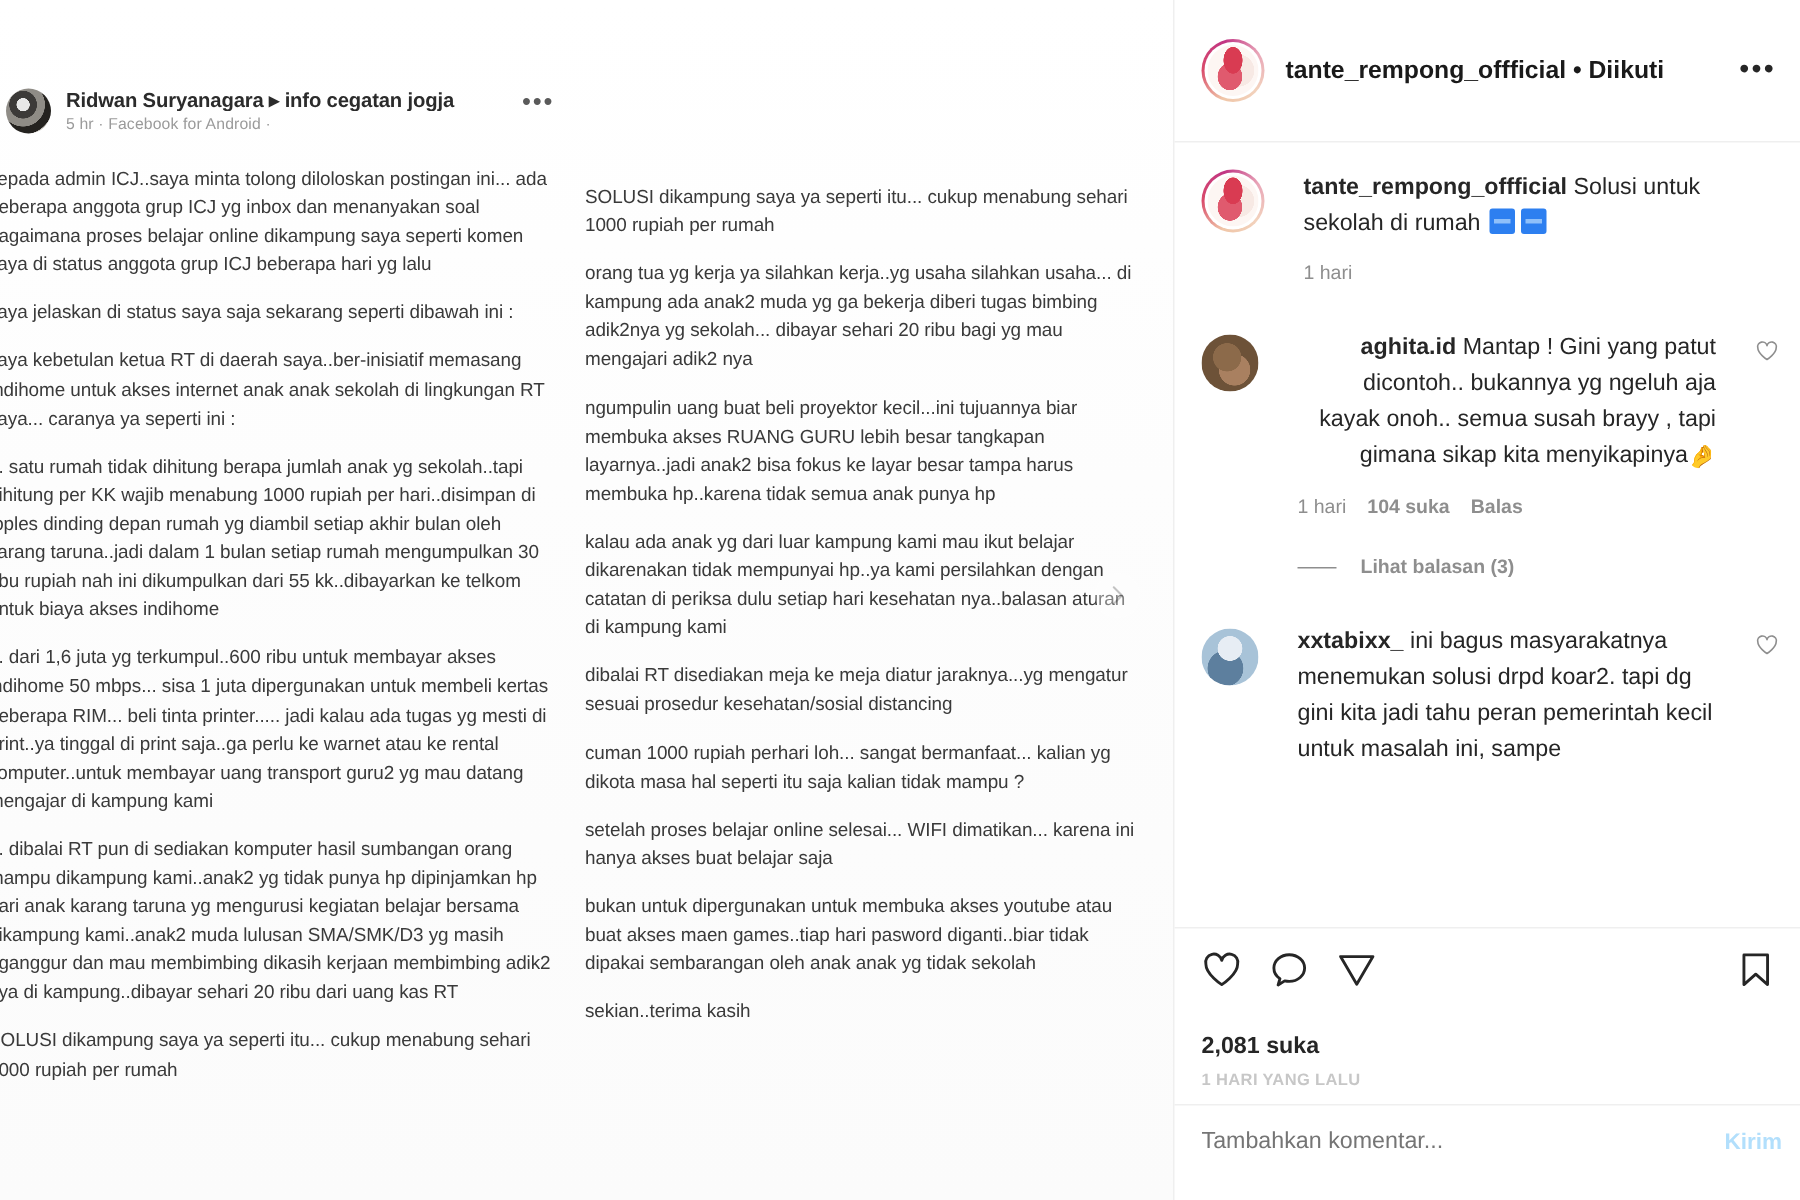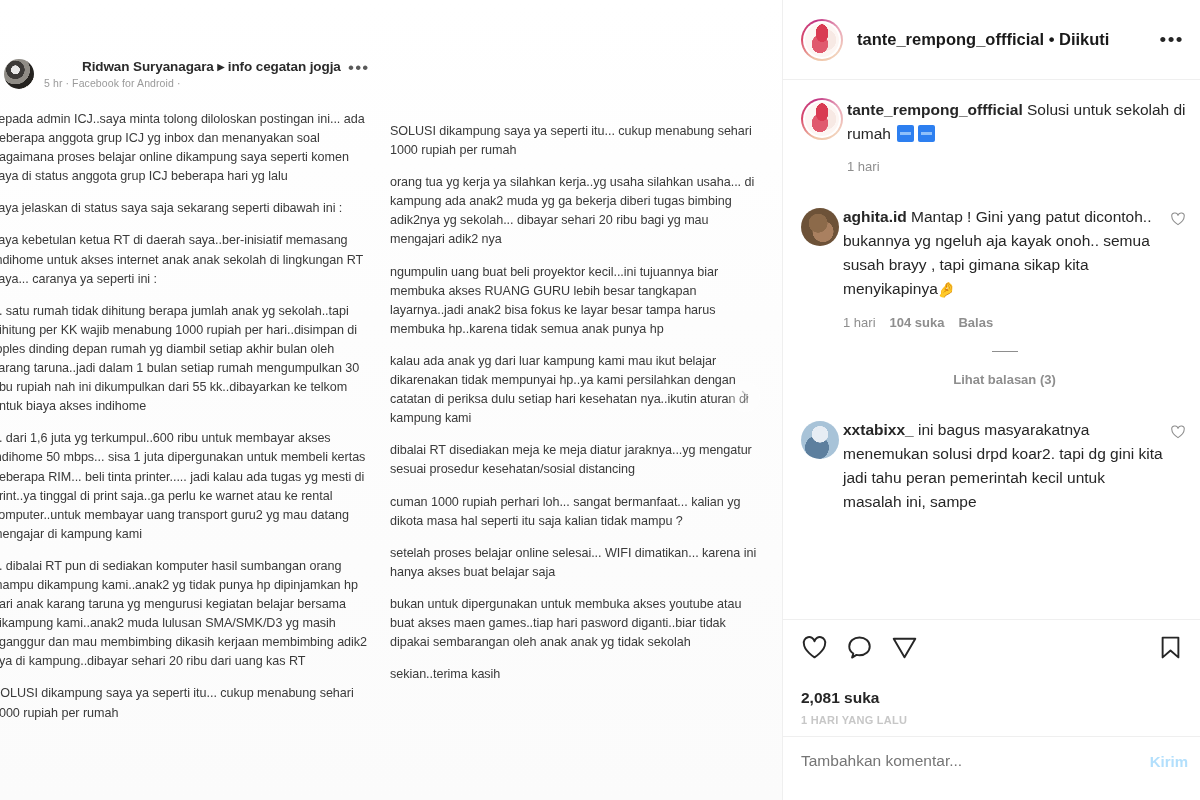--- a/index.html
+++ b/index.html
@@ -35,21 +35,20 @@
       radial-gradient(circle at 38% 36%, #e8e8e8 0 16%, #3c3a38 17% 34%, #8f8c86 35% 54%, #24221f 55% 74%, #bdb9b2 75% 100%);
     filter: blur(0.4px);
     flex: 0 0 auto;
     margin-top: 2px;
   }
   .fb-meta { flex: 1 1 auto; padding-top: 1px; }
   .fb-name {
     font-size: 13.5px; font-weight: bold; color: #2b2b2b;
     letter-spacing: -0.1px; white-space: nowrap;
     filter: blur(0.18px);
-    margin-left: 38px;
   }
   .fb-sub {
     font-size: 10.5px; color: #9a9a9a; margin-top: 3px;
     filter: blur(0.45px); letter-spacing: 0.1px;
   }
   .fb-dots {
     position: absolute; left: 348px; top: 64px;
     font-size: 17px; color: #5a5a5a; letter-spacing: 1.2px;
     line-height: 8px;
   }
@@ -78,21 +77,21 @@
   
   .ig-pane {
     position: relative;
     width: 418px; height: 800px;
     background: #ffffff;
     border-left: 1px solid #efefef;
     display: flex; flex-direction: column;
   }
 
   .ig-top {
-    height: 80px; flex: 0 0 auto;
+    height: 95px; flex: 0 0 auto;
     display: flex; align-items: center; gap: 14px;
     padding: 0 14px 0 18px;
     border-bottom: 1px solid #efefef;
   }
   .ig-ring {
     width: 42px; height: 42px; border-radius: 50%;
     flex: 0 0 auto; position: relative;
     padding: 2px;
     background: conic-gradient(from 200deg, #f0c6a8, #d94a6a, #c13584, #e9a6b8, #f2d2bd, #f0c6a8);
   }
@@ -113,21 +112,21 @@
     font-size: 16.5px; color: #1a1a1a; font-weight: 600;
     filter: blur(0.2px); flex: 1 1 auto; white-space: nowrap;
   }
   .ig-top-dots {
     font-size: 19px; color: #262626; letter-spacing: 1.5px;
     line-height: 8px; flex: 0 0 auto; padding-right: 2px;
   }
 
   .ig-body { flex: 1 1 auto; overflow: hidden; padding: 0 14px 0 18px; }
 
-  .ig-item { display: flex; gap: 4px; padding-top: 18px; }
+  .ig-item { display: flex; gap: 26px; padding-top: 18px; }
   .ig-sm-ring {
     width: 42px; height: 42px; border-radius: 50%;
     flex: 0 0 auto; padding: 2px;
     background: conic-gradient(from 200deg, #f0c6a8, #d94a6a, #c13584, #e9a6b8, #f2d2bd, #f0c6a8);
   }
   .ig-sm-ring .ig-ring-inner { padding: 2px; }
   .ig-sm-plain {
     width: 38px; height: 38px; border-radius: 50%;
     flex: 0 0 auto; margin-top: 3px; filter: blur(0.5px);
   }
@@ -151,21 +150,21 @@
   .ig-user { font-weight: 600; }
   .ig-time { color: #8e8e8e; font-size: 13px; margin-top: 9px; }
   .ig-heart-sm { flex: 0 0 auto; padding-top: 6px; }
   .ig-metarow {
     display: flex; align-items: center; gap: 14px;
     margin-top: 9px; font-size: 13px; color: #8e8e8e;
   }
   .ig-metarow .bold { font-weight: 600; }
   .ig-replyrow {
     display: flex; align-items: center; gap: 16px;
-    margin-top: 16px; font-size: 13px; color: #8e8e8e; font-weight: 600; flex-direction: column;
+    margin-top: 16px; font-size: 13px; color: #8e8e8e; font-weight: 600;
   }
   .ig-dash { width: 26px; height: 1px; background: #8e8e8e; display: inline-block; }
   .emoji-box {
     display: inline-block; width: 17px; height: 17px;
     background: #2d7ff0; border-radius: 2px; vertical-align: -3px;
     margin: 0 2px; position: relative;
   }
   .emoji-box::after {
     content: ""; position: absolute; left: 3px; top: 7px;
     width: 11px; height: 3px; background: #8fc0fa;
@@ -225,21 +224,21 @@
         <p>saya kebetulan ketua RT di daerah saya..ber-inisiatif memasang Indihome untuk akses internet anak anak sekolah di lingkungan RT saya... caranya ya seperti ini :</p>
         <p>1. satu rumah tidak dihitung berapa jumlah anak yg sekolah..tapi dihitung per KK wajib menabung 1000 rupiah per hari..disimpan di toples dinding depan rumah yg diambil setiap akhir bulan oleh karang taruna..jadi dalam 1 bulan setiap rumah mengumpulkan 30 ribu rupiah nah ini dikumpulkan dari 55 kk..dibayarkan ke telkom untuk biaya akses indihome</p>
         <p>2. dari 1,6 juta yg terkumpul..600 ribu untuk membayar akses indihome 50 mbps... sisa 1 juta dipergunakan untuk membeli kertas beberapa RIM... beli tinta printer..... jadi kalau ada tugas yg mesti di print..ya tinggal di print saja..ga perlu ke warnet atau ke rental komputer..untuk membayar uang transport guru2 yg mau datang mengajar di kampung kami</p>
         <p>3. dibalai RT pun di sediakan komputer hasil sumbangan orang mampu dikampung kami..anak2 yg tidak punya hp dipinjamkan hp dari anak karang taruna yg mengurusi kegiatan belajar bersama dikampung kami..anak2 muda lulusan SMA/SMK/D3 yg masih nganggur dan mau membimbing dikasih kerjaan membimbing adik2 nya di kampung..dibayar sehari 20 ribu dari uang kas RT</p>
         <p>SOLUSI dikampung saya ya seperti itu... cukup menabung sehari 1000 rupiah per rumah</p>
       </div>
     <div class="col col-mid">
         <p>SOLUSI dikampung saya ya seperti itu... cukup menabung sehari 1000 rupiah per rumah</p>
         <p>orang tua yg kerja ya silahkan kerja..yg usaha silahkan usaha... di kampung ada anak2 muda yg ga bekerja diberi tugas bimbing adik2nya yg sekolah... dibayar sehari 20 ribu bagi yg mau mengajari adik2 nya</p>
         <p>ngumpulin uang buat beli proyektor kecil...ini tujuannya biar membuka akses RUANG GURU lebih besar tangkapan layarnya..jadi anak2 bisa fokus ke layar besar tampa harus membuka hp..karena tidak semua anak punya hp</p>
-        <p>kalau ada anak yg dari luar kampung kami mau ikut belajar dikarenakan tidak mempunyai hp..ya kami persilahkan dengan catatan di periksa dulu setiap hari kesehatan nya..ikutin aturan di kampung kami</p>
+        <p>kalau ada anak yg dari luar kampung kami mau ikut belajar dikarenakan tidak mempunyai hp..ya kami persilahkan dengan catatan di periksa dulu setiap hari kesehatan nya..balasan aturan di kampung kami</p>
         <p>dibalai RT disediakan meja ke meja diatur jaraknya...yg mengatur sesuai prosedur kesehatan/sosial distancing</p>
         <p>cuman 1000 rupiah perhari loh... sangat bermanfaat... kalian yg dikota masa hal seperti itu saja kalian tidak mampu ?</p>
         <p>setelah proses belajar online selesai... WIFI dimatikan... karena ini hanya akses buat belajar saja</p>
         <p>bukan untuk dipergunakan untuk membuka akses youtube atau buat akses maen games..tiap hari pasword diganti..biar tidak dipakai sembarangan oleh anak anak yg tidak sekolah</p>
         <p>sekian..terima kasih</p>
       </div>
 
     <div class="carousel-next">
       <svg width="14" height="14" viewBox="0 0 14 14">
         <path d="M4.5 1.5 L10 7 L4.5 12.5" fill="none" stroke="#8a8a8a" stroke-width="1.4" stroke-linecap="round" stroke-linejoin="round"></path>
@@ -272,21 +271,21 @@
             </div>
         </div>
         <div class="ig-text">
           <span class="ig-user">tante_rempong_offficial</span>
           <span>Solusi untuk sekolah di rumah</span>
           <span class="emoji-box"></span><span class="emoji-box"></span>
           <div class="ig-time">1 hari</div>
         </div>
       </div>
 
-      <div class="ig-item" style="padding-top:26px;">
+      <div class="ig-item" style="padding-top:26px;text-align:right;">
         <div class="ig-sm-plain av-brown"></div>
         <div class="ig-text">
           <span class="ig-user">aghita.id</span>
           <span>Mantap ! Gini yang patut dicontoh.. bukannya yg ngeluh aja kayak onoh.. semua susah brayy , tapi gimana sikap kita menyikapinya</span><span class="emoji-hand">🤌</span>
           <div class="ig-metarow">
             <span>1 hari</span>
             <span class="bold">104 suka</span>
             <span class="bold">Balas</span>
           </div>
           <div class="ig-replyrow">

